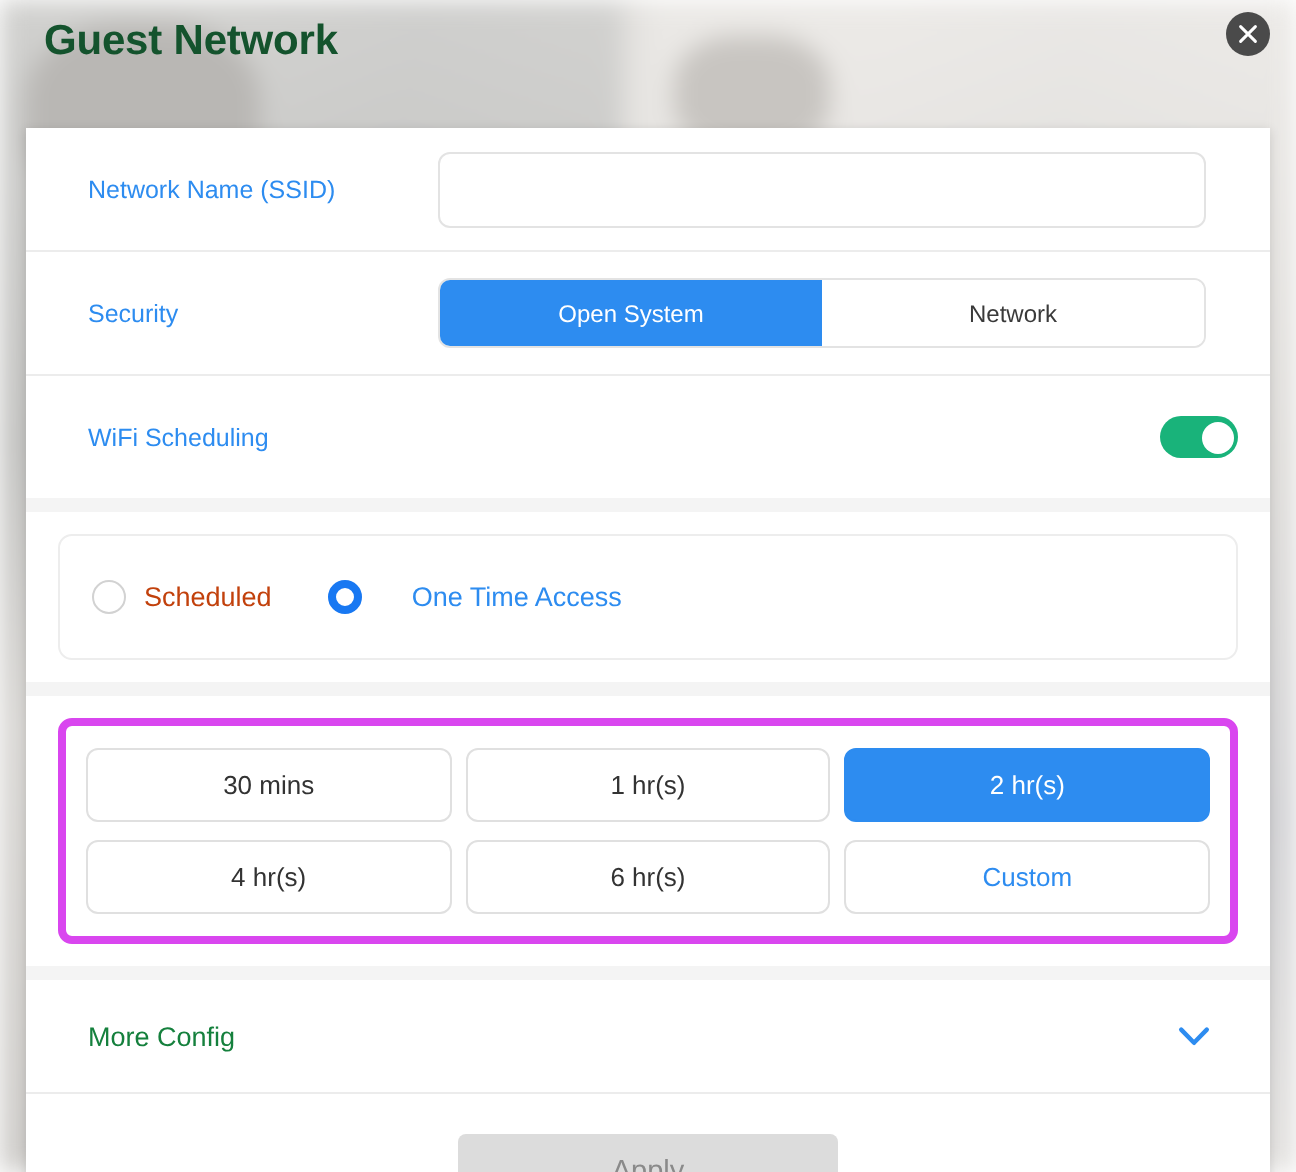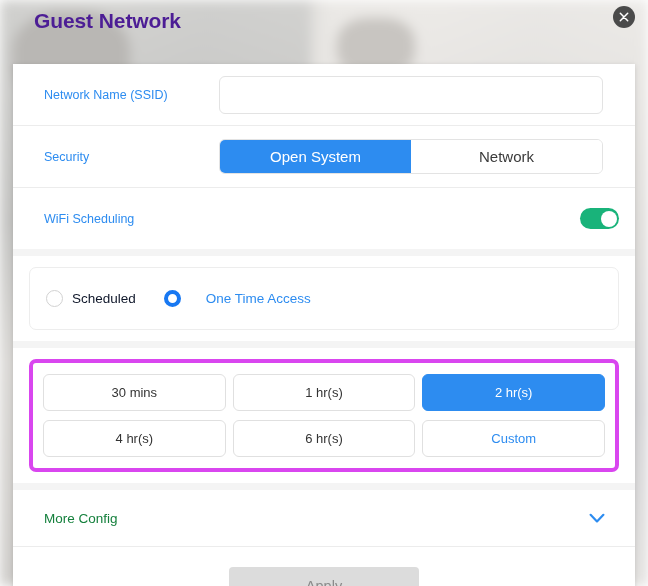--- a/index.html
+++ b/index.html
@@ -62,24 +62,24 @@
 
   
   #header {
     position: absolute;
     left: 0; top: 0;
     width: 648px;
     height: 48px;
   }
   #title {
     position: absolute;
-    left: 34px; top: 9px;
+    left: 22px; top: 9px;
     font-size: 21px;
     font-weight: bold;
-    color: #4c1d95;
+    color: #14532d;
     letter-spacing: -0.1px;
   }
   #close-btn {
     position: absolute;
     right: 13px; top: 6px;
     width: 22px; height: 22px;
     border-radius: 50%;
     background: #4a4a4a;
     display: flex;
     align-items: center;
@@ -143,21 +143,21 @@
     border-radius: 6px;
     display: flex;
     overflow: hidden;
     background: #fff;
   }
   .seg {
     flex: 1;
     display: flex;
     align-items: center;
     justify-content: center;
-    font-size: 15px;
+    font-size: 12px;
     color: #3a3a3a;
     cursor: pointer;
     background: #fff;
   }
   .seg.active {
     background: #2d8cf0;
     color: #ffffff;
   }
 
   
@@ -200,21 +200,21 @@
     border-radius: 50%;
     border: 1.6px solid #d2d2d2;
     background: #fff;
     margin-right: 9px;
     flex: 0 0 17px;
   }
   .radio-opt.selected .radio-dot {
     border: 4.6px solid #1878f2;
     background: #ffffff;
   }
-  .radio-label { font-size: 13.5px; color: #0f172a; }
+  .radio-label { font-size: 13.5px; color: #c2410c; }
   .radio-opt.selected .radio-label { color: #2d8cf0; margin-left: 16px; }
 
   
   .dur-card {
     margin: 0 16px;
     background: #fff;
     border: 4px solid #d946ef;
     border-radius: 7px;
     padding: 11px 10px;
   }

